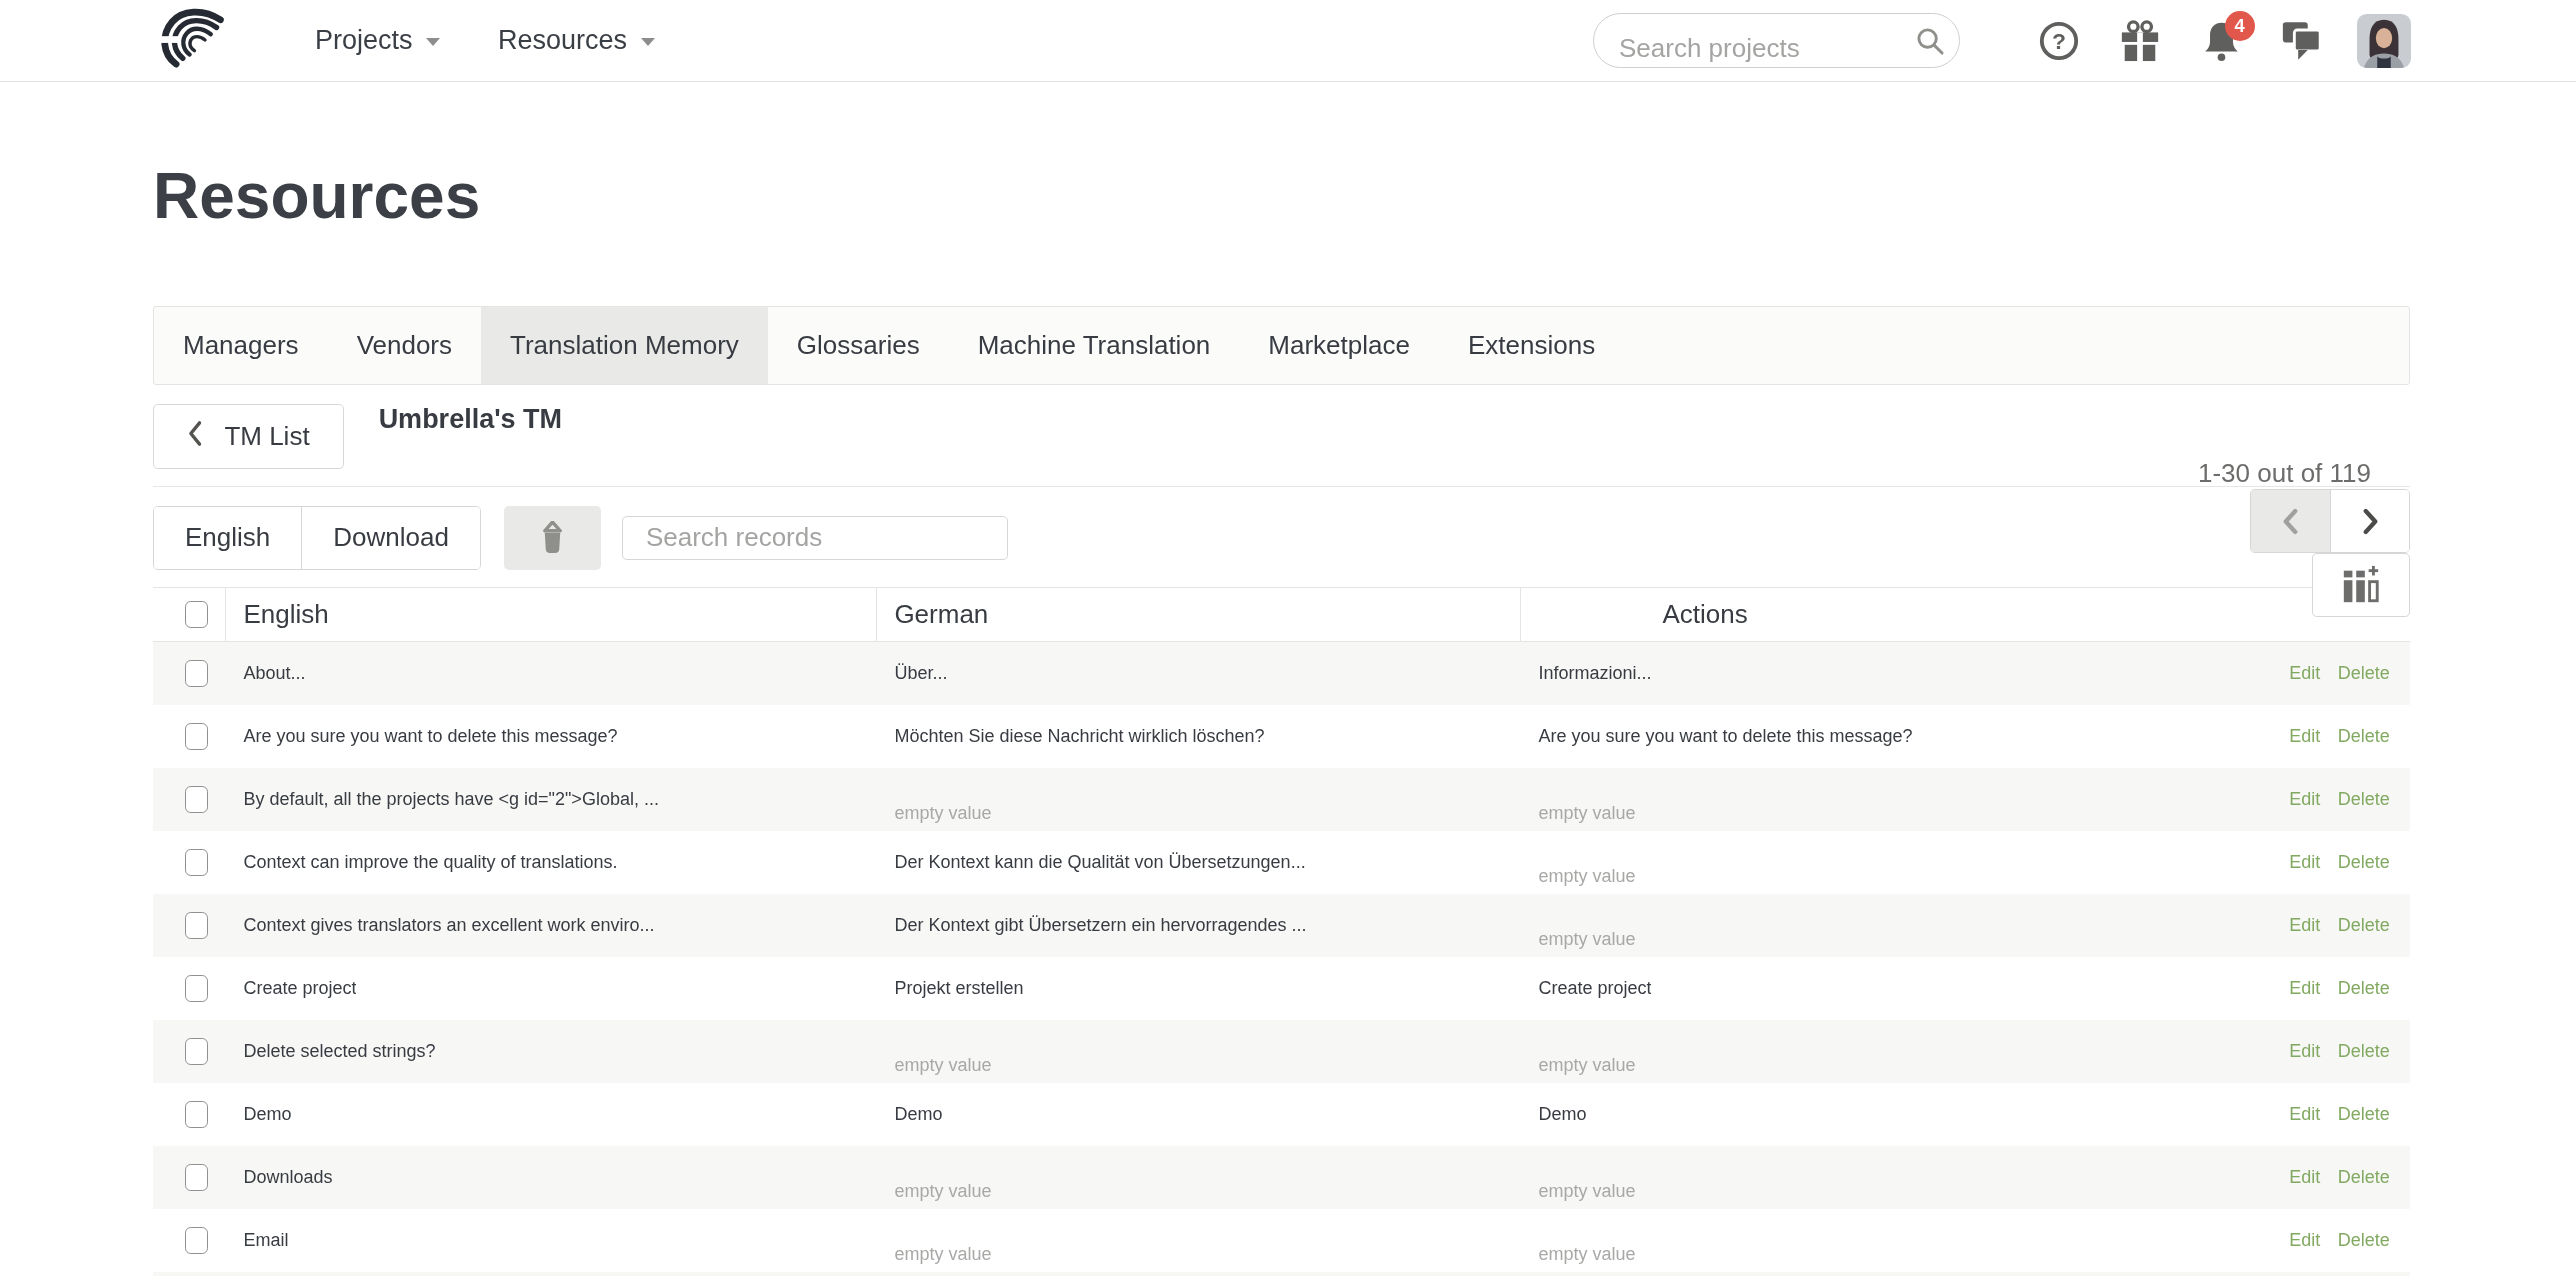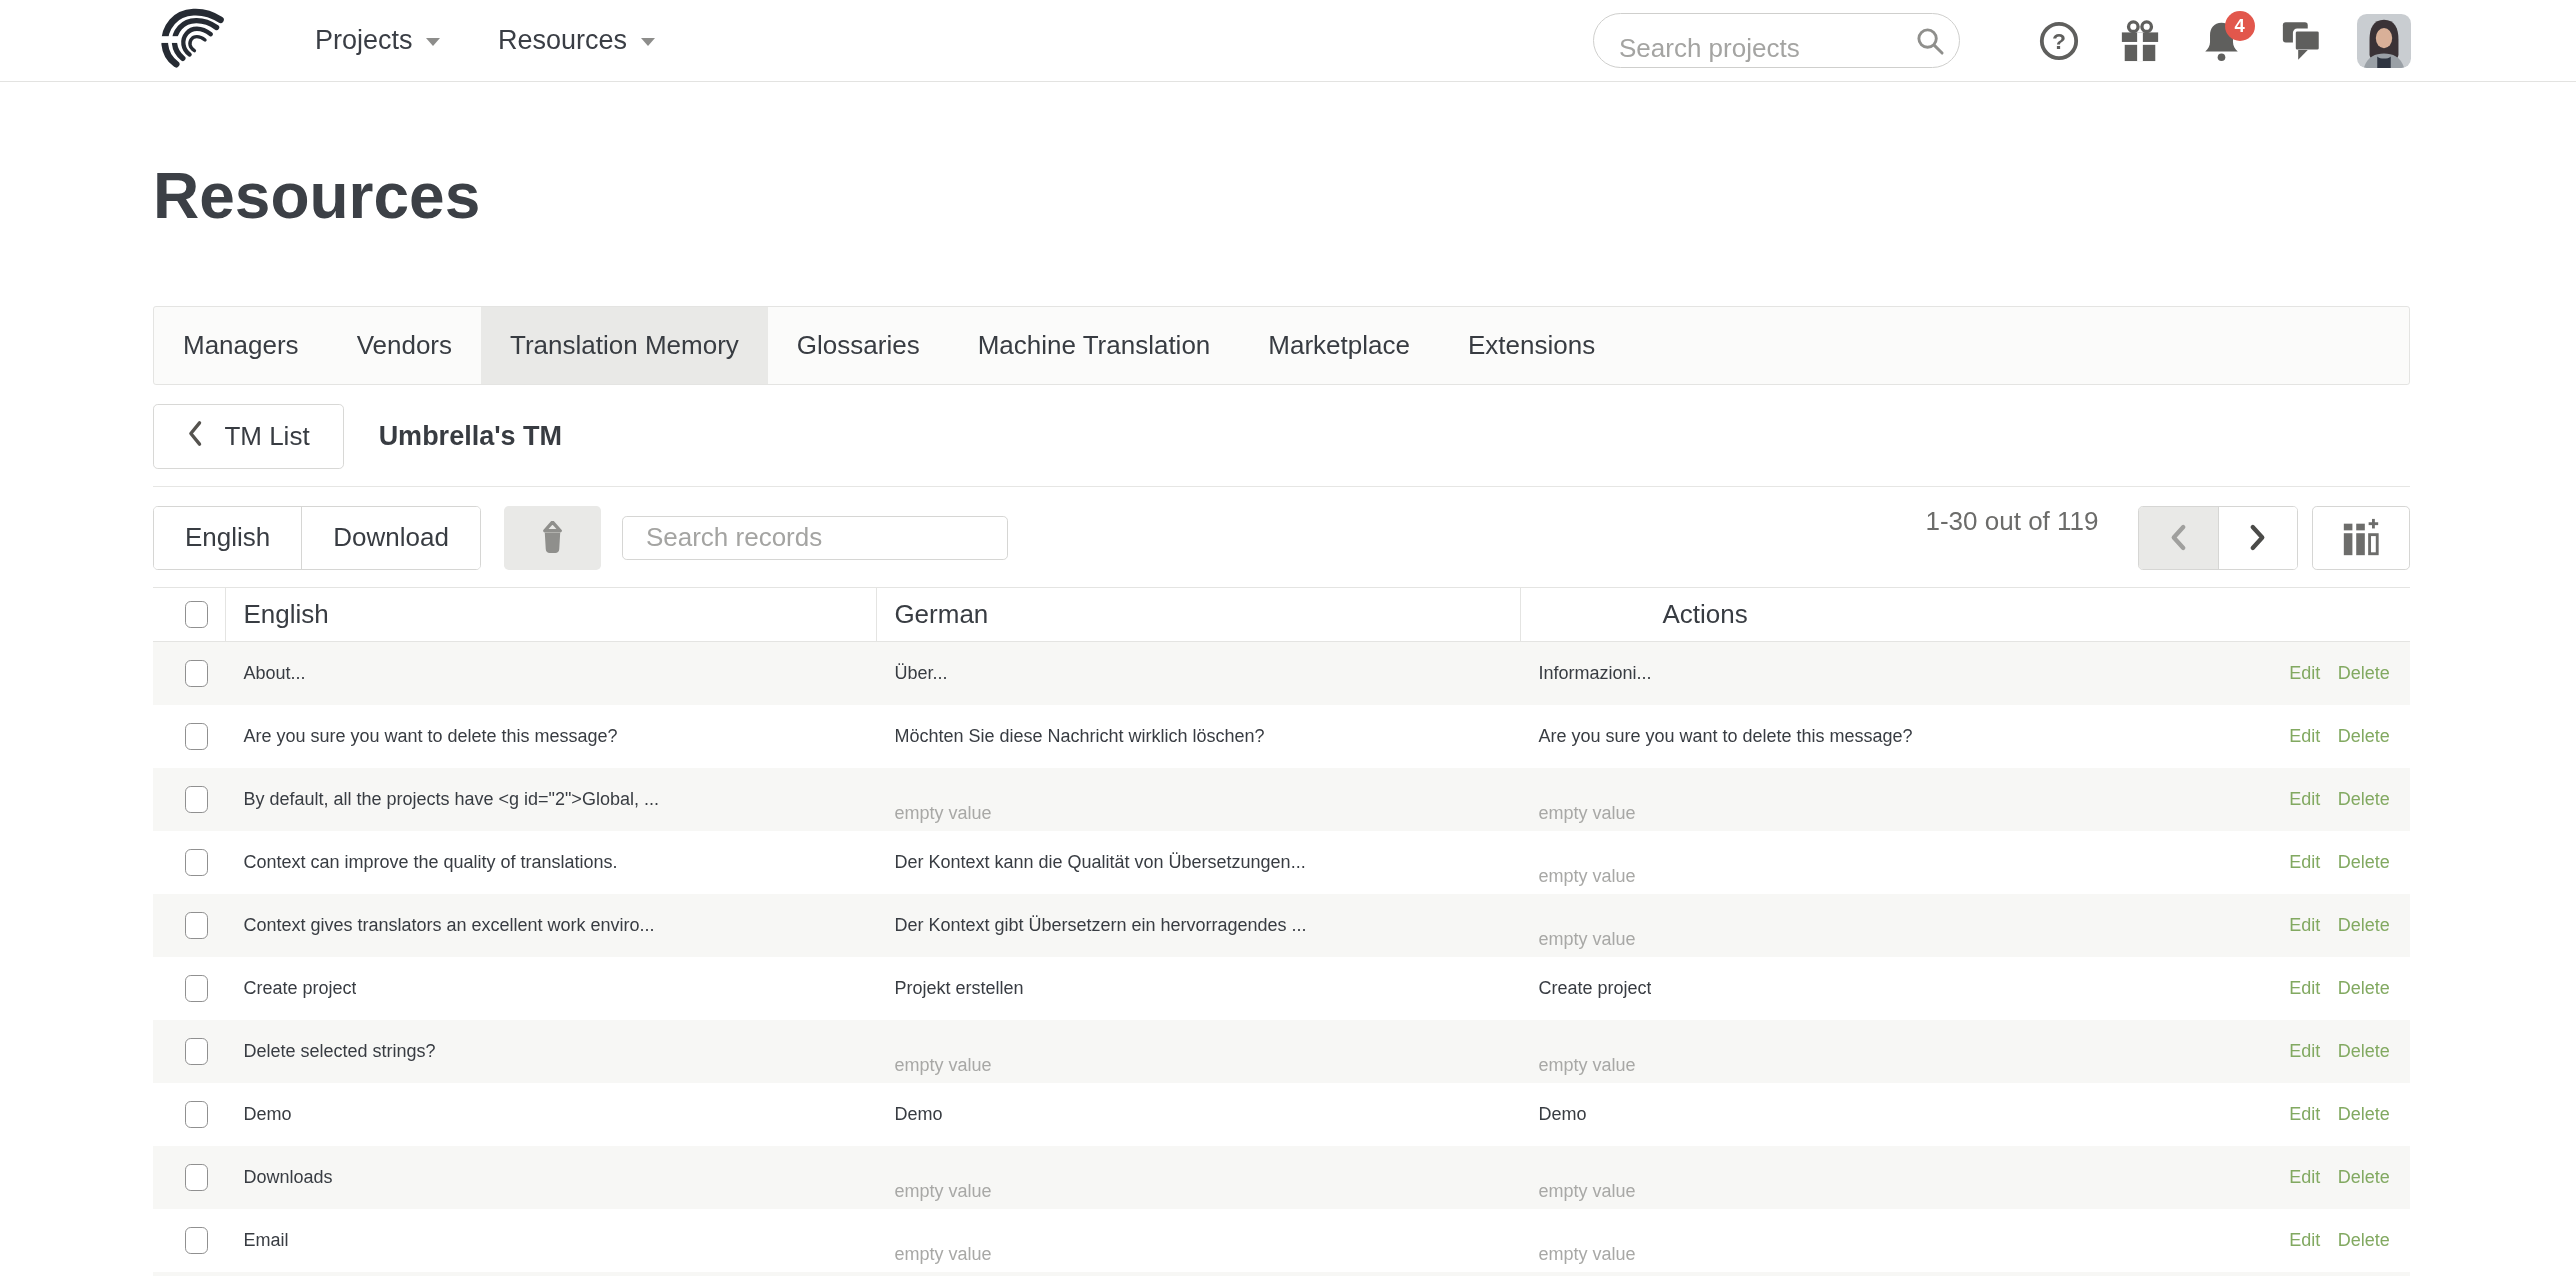--- a/index.html
+++ b/index.html
@@ -34,42 +34,42 @@
   .page-title { margin-top:68px; font-size:64px; line-height:93px; font-weight:700; color:#3c4046; }
 
   
   .tabs { margin-top:63px; height:79px; display:flex; background:#fbfbfa;
           border:1px solid #e4e4e2; border-radius:2.9px; }
   .tab { height:77px; display:flex; align-items:center; padding:0 29px;
          font-size:26px; color:#383c42; cursor:pointer; white-space:nowrap; }
   .tab.selected { background:#e9e9e7; }
 
   
-  .crumb-row { margin-top:19.3px; display:flex; align-items:center; }
+  .crumb-row { margin-top:19.3px; display:flex; align-items:flex-start; }
   .back-btn { height:65px; display:flex; align-items:center; gap:21px; padding:0 33px;
               background:#fff; border:1px solid #d8d8d6; border-radius:4.8px;
               font-size:26px; color:#383c42; cursor:pointer; }
   .crumb-current { margin-left:35px; font-size:27px; font-weight:700; color:#383c42; }
 
   .divider { margin-top:16.4px; height:1px; background:#e6e6e4; }
 
   
   .toolbar { margin-top:19.3px; height:64px; display:flex; align-items:center; justify-content:space-between; }
   .tb-left { display:flex; align-items:center; }
   .btn-group { display:flex; border:1px solid #d6d6d4; border-radius:4.8px; overflow:hidden; background:#fff; }
   .btn { height:62px; display:flex; align-items:center; padding:0 31px; font-size:26px;
          color:#383c42; background:#fff; cursor:pointer; }
   .btn + .btn { border-left:1px solid #d6d6d4; }
   .trash-btn { width:97px; height:64px; margin-left:23px; background:#e9e9e7; border:none;
                border-radius:4.8px; display:flex; align-items:center; justify-content:center; cursor:pointer; }
   .rec-search { margin-left:21px; }
   .rec-search input { width:386px; height:44px; border:1px solid #d6d6d4; border-radius:4.8px;
                       padding:0 23px; font-size:26px; color:#383c42; outline:none; font-family:inherit; }
   .rec-search input::placeholder { color:#a4a4a2; }
-  .tb-right { display:flex; align-items:flex-start; }
+  .tb-right { display:flex; align-items:flex-end;flex-direction:column; }
   .range { font-size:26px; color:#6c6c6a; margin-right:39px; }
   .pager { display:flex; border:1px solid #d6d6d4; border-radius:4.8px; overflow:hidden; }
   .pg-btn { width:79px; height:62px; display:flex; align-items:center; justify-content:center;
             background:#fff; cursor:pointer; }
   .pg-btn.disabled { background:#e9e9e7; cursor:default; }
   .pg-btn + .pg-btn { border-left:1px solid #d6d6d4; }
   .cols-btn { width:98px; height:64px; margin-left:14.5px; background:#fff; border:1px solid #d6d6d4;
               border-radius:4.8px; display:flex; align-items:center; justify-content:center; cursor:pointer; }
 
   

